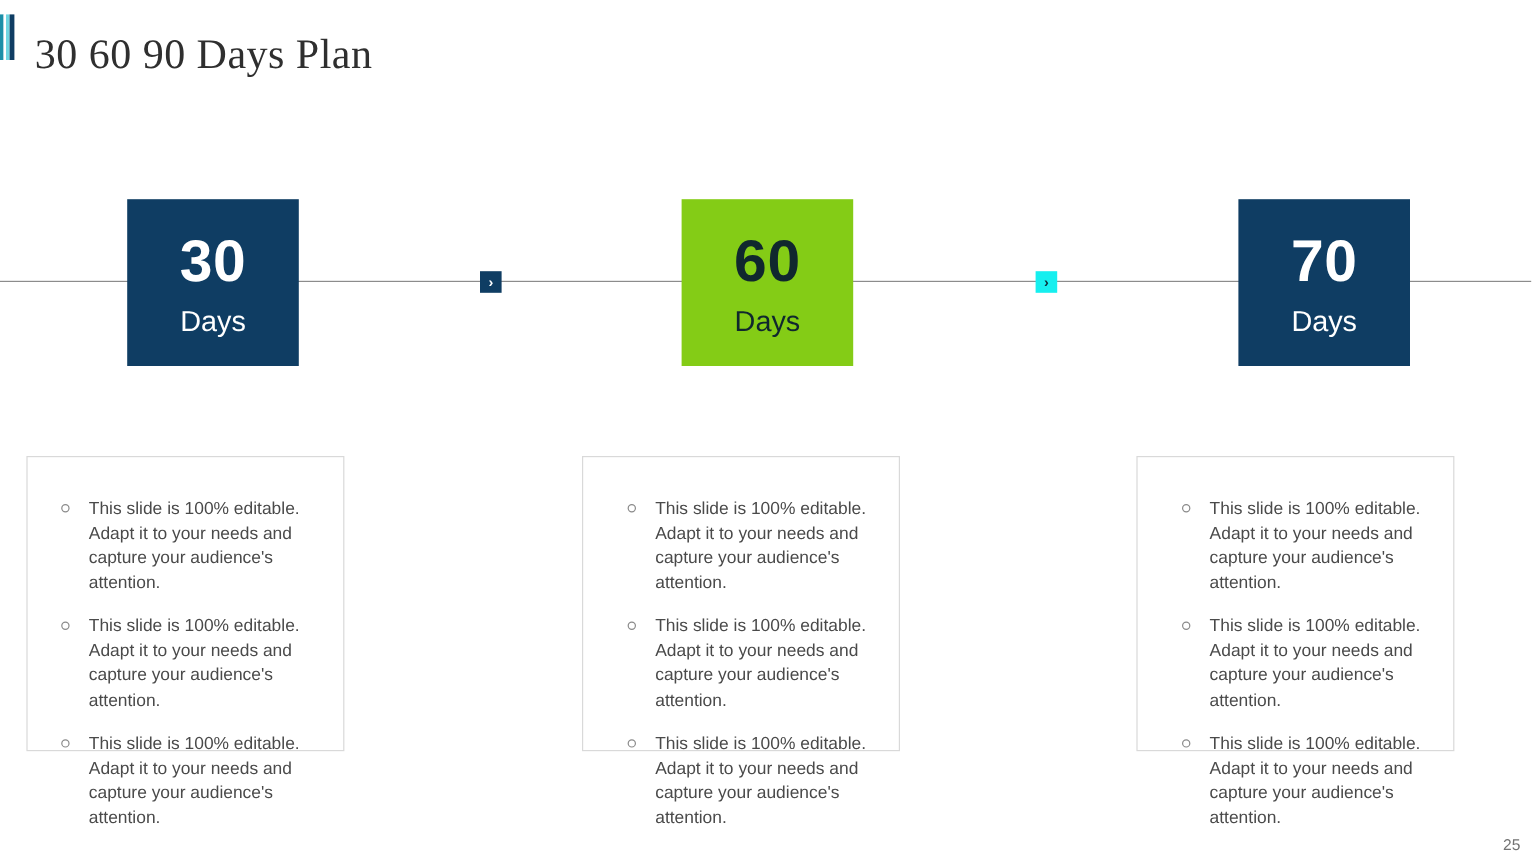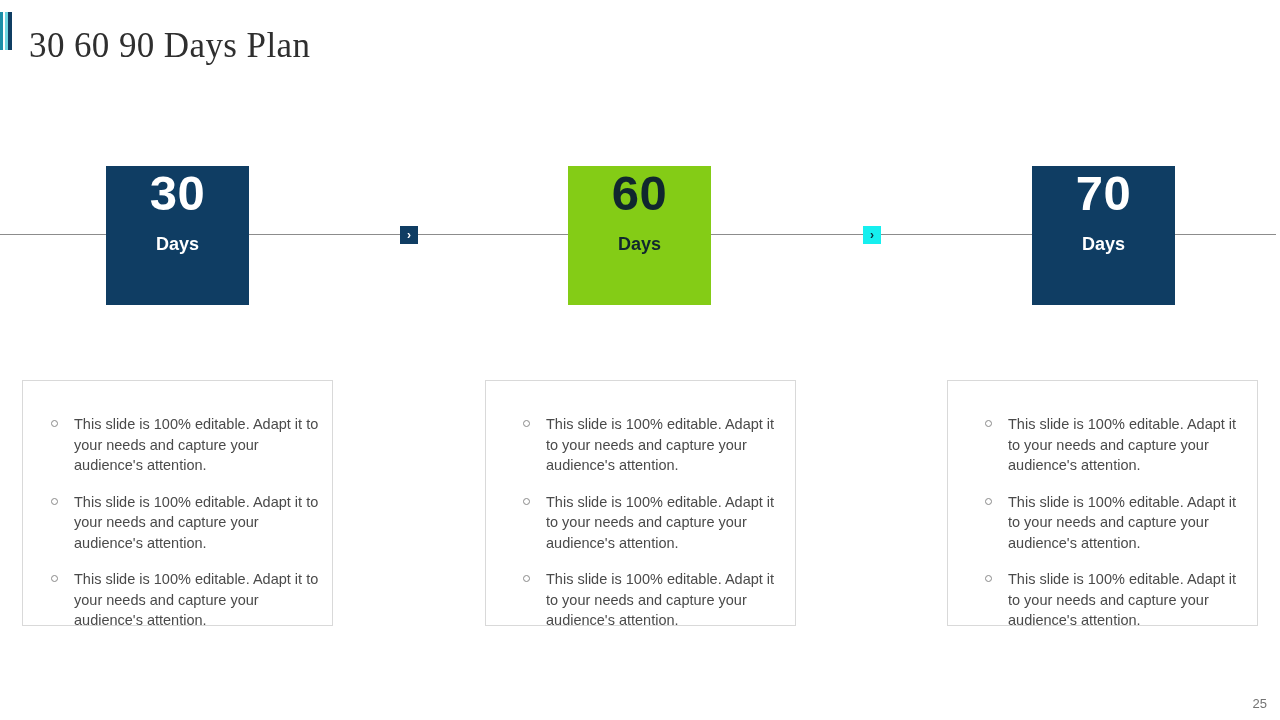--- a/index.html
+++ b/index.html
@@ -57,31 +57,32 @@
   }
 
   .stage-box {
     position: absolute;
     top: 166px;
     width: 143px;
     height: 139px;
     display: flex;
     flex-direction: column;
     align-items: center;
+    justify-content: center;
     box-sizing: border-box;
   }
   .stage-box .num {
     font-size: 49px;
     font-weight: bold;
     line-height: 54px;
     letter-spacing: 0.5px;
   }
   .stage-box .unit {
-    font-size: 18px;
-    font-weight: bold;
+    font-size: 24px;
+    font-weight: normal;
     line-height: 22px;
     margin-top: 13px;
   }
   .stage-1 { left: 106px; }
   .stage-2 { left: 568px; }
   .stage-3 { left: 1032px; }
 
   .theme-dark { background: #0f3d63; }
   .theme-dark .num, .theme-dark .unit { color: #ffffff; }
   .theme-cyan { background: #84cc16; }
@@ -100,21 +101,21 @@
     line-height: 12px;
     font-weight: bold;
   }
   .connector-1 { left: 400px; background: #0f3d63; color: #ffffff; }
   .connector-2 { left: 863px; background: #16efef; color: #0c2d3a; }
 
   
   .content-box {
     position: absolute;
     top: 380px;
-    width: 311px;
+    width: 265px;
     height: 246px;
     border: 1px solid #d9d9d9;
     background: #ffffff;
     box-sizing: border-box;
     padding: 33px 12px 0 28px;
   }
   .cbox-1 { left: 22px; }
   .cbox-2 { left: 485px; padding-left: 37px; }
   .cbox-3 { left: 947px; padding-left: 37px; }
 

